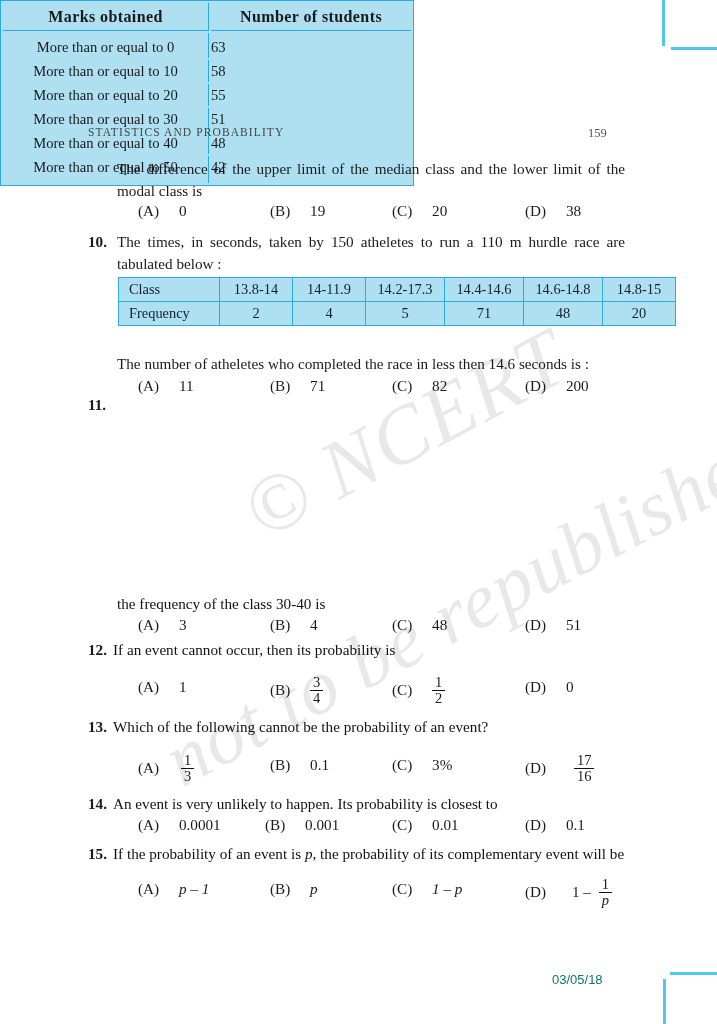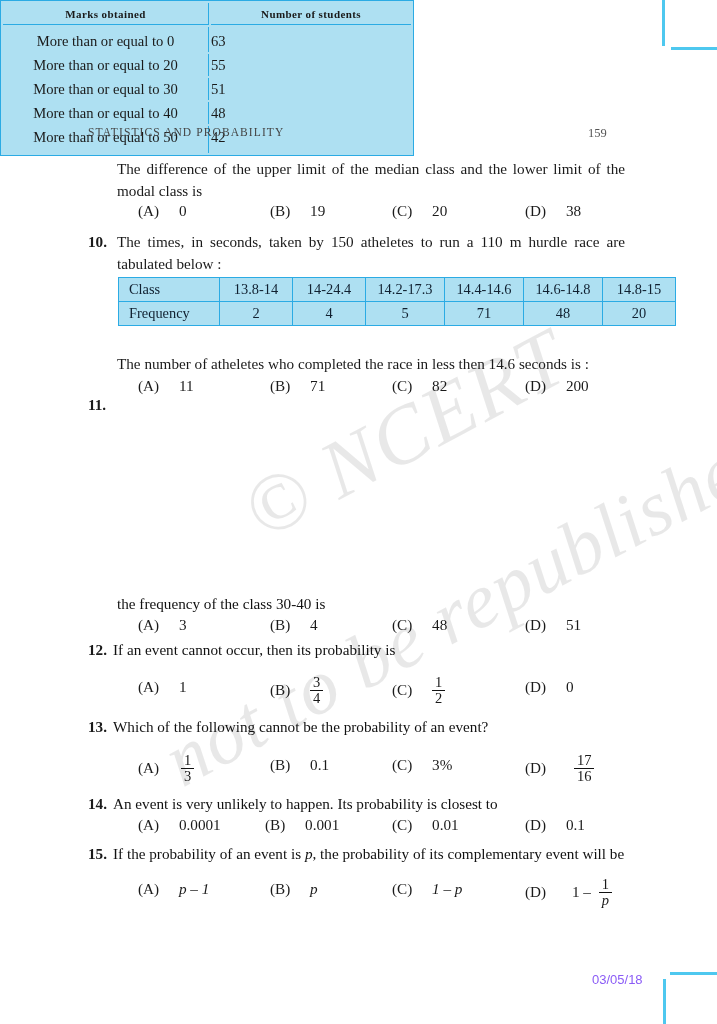--- a/index.html
+++ b/index.html
@@ -165,21 +165,21 @@
 
   
   #table-dist {
     left: 158px; top: 420px;
     background: #aee0f2;
     border: 1.4px solid #2babe4;
   }
   #table-dist th, #table-dist td { border: none; }
   #table-dist thead th {
     font-weight: bold;
-    font-size: 11px;
+    font-size: 16px;
     padding: 5px 0 4px 0;
     border-bottom: 1.4px solid #2babe4;
     letter-spacing: 0.4px;
     margin-top: 36px;
   }
   #table-dist th.c1, #table-dist td.c1 {
     width: 205px;
     border-right: 1.4px solid #2babe4;
   }
   #table-dist th.c2, #table-dist td.c2 { width: 200px; }
@@ -188,22 +188,21 @@
   #table-dist tbody tr:first-child td { padding-top: 4px; }
   #table-dist tbody tr:last-child td { padding-bottom: 6px; }
 
   
   .footer-date {
     position: absolute;
     left: 552px;
     top: 972px;
     font-family: "Liberation Sans", sans-serif;
     font-size: 13px;
-    color: #8b5cf6;
-    margin-left: 40px;
+    color: #0f766e;
   }
 </style>
 </head>
 <body>
 
 <div id="page">
 
   <div class="crop-mark crop-tr-v"></div>
   <div class="crop-mark crop-tr-h"></div>
   <div class="crop-mark crop-br-h"></div>
@@ -241,21 +240,21 @@
     </div>
 
     <div class="qnum" style="left:88px; top:231px;">10.</div>
     <div class="para" style="left:117px; top:231px; width:508px;">The times, in seconds, taken by 150 atheletes to run a 110 m hurdle race are tabulated below :</div>
 
     <table class="tbl" id="table-freq">
       <tbody>
         <tr>
           <th class="rowhead">Class</th>
           <td class="dcell">13.8-14</td>
-          <td class="dcell">14-24.4</td>
+          <td class="dcell">14-11.9</td>
           <td class="dcell wide">14.2-17.3</td>
           <td class="dcell wide">14.4-14.6</td>
           <td class="dcell wide">14.6-14.8</td>
           <td class="dcell">14.8-15</td>
         </tr>
         <tr>
           <th class="rowhead">Frequency</th>
           <td class="dcell">2</td>
           <td class="dcell">4</td>
           <td class="dcell wide">5</td>
@@ -295,20 +294,24 @@
           <th class="c1">Marks  obtained</th>
           <th class="c2">Number  of  students</th>
         </tr>
       </thead>
       <tbody>
         <tr>
           <td class="c1">More than or equal to 0</td>
           <td class="c2">63</td>
         </tr>
         <tr>
+          <td class="c1">More than or equal to 10</td>
+          <td class="c2">58</td>
+        </tr>
+        <tr>
           <td class="c1">More than or equal to 20</td>
           <td class="c2">55</td>
         </tr>
         <tr>
           <td class="c1">More than or equal to 30</td>
           <td class="c2">51</td>
         </tr>
         <tr>
           <td class="c1">More than or equal to 40</td>
           <td class="c2">48</td>

